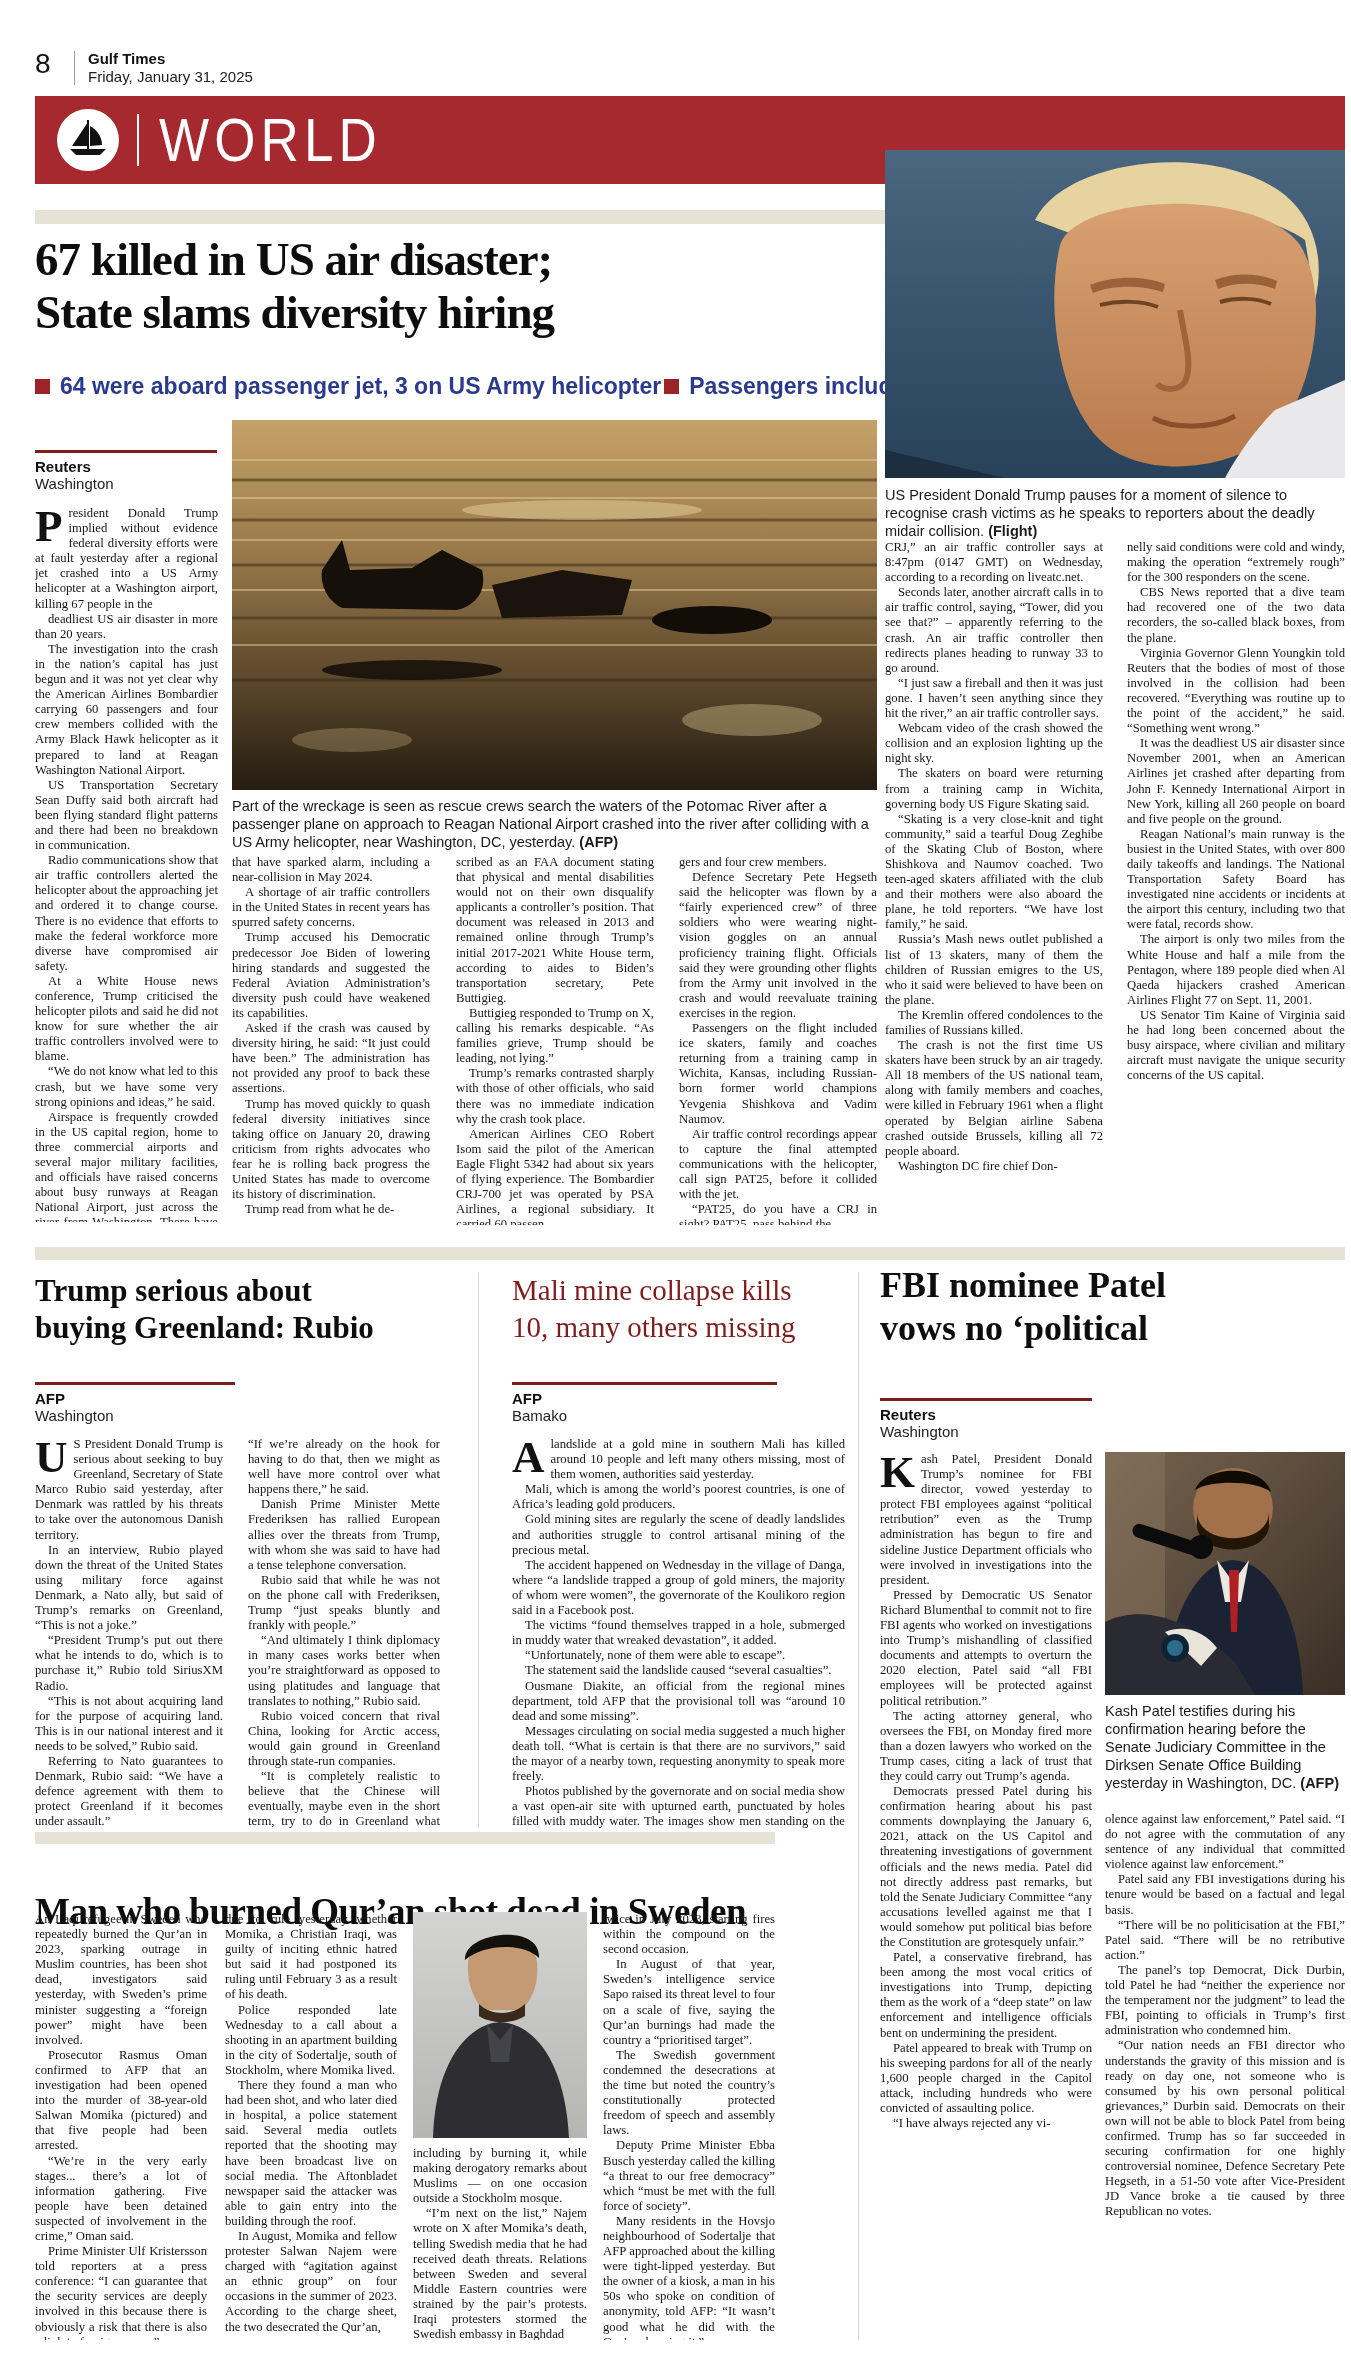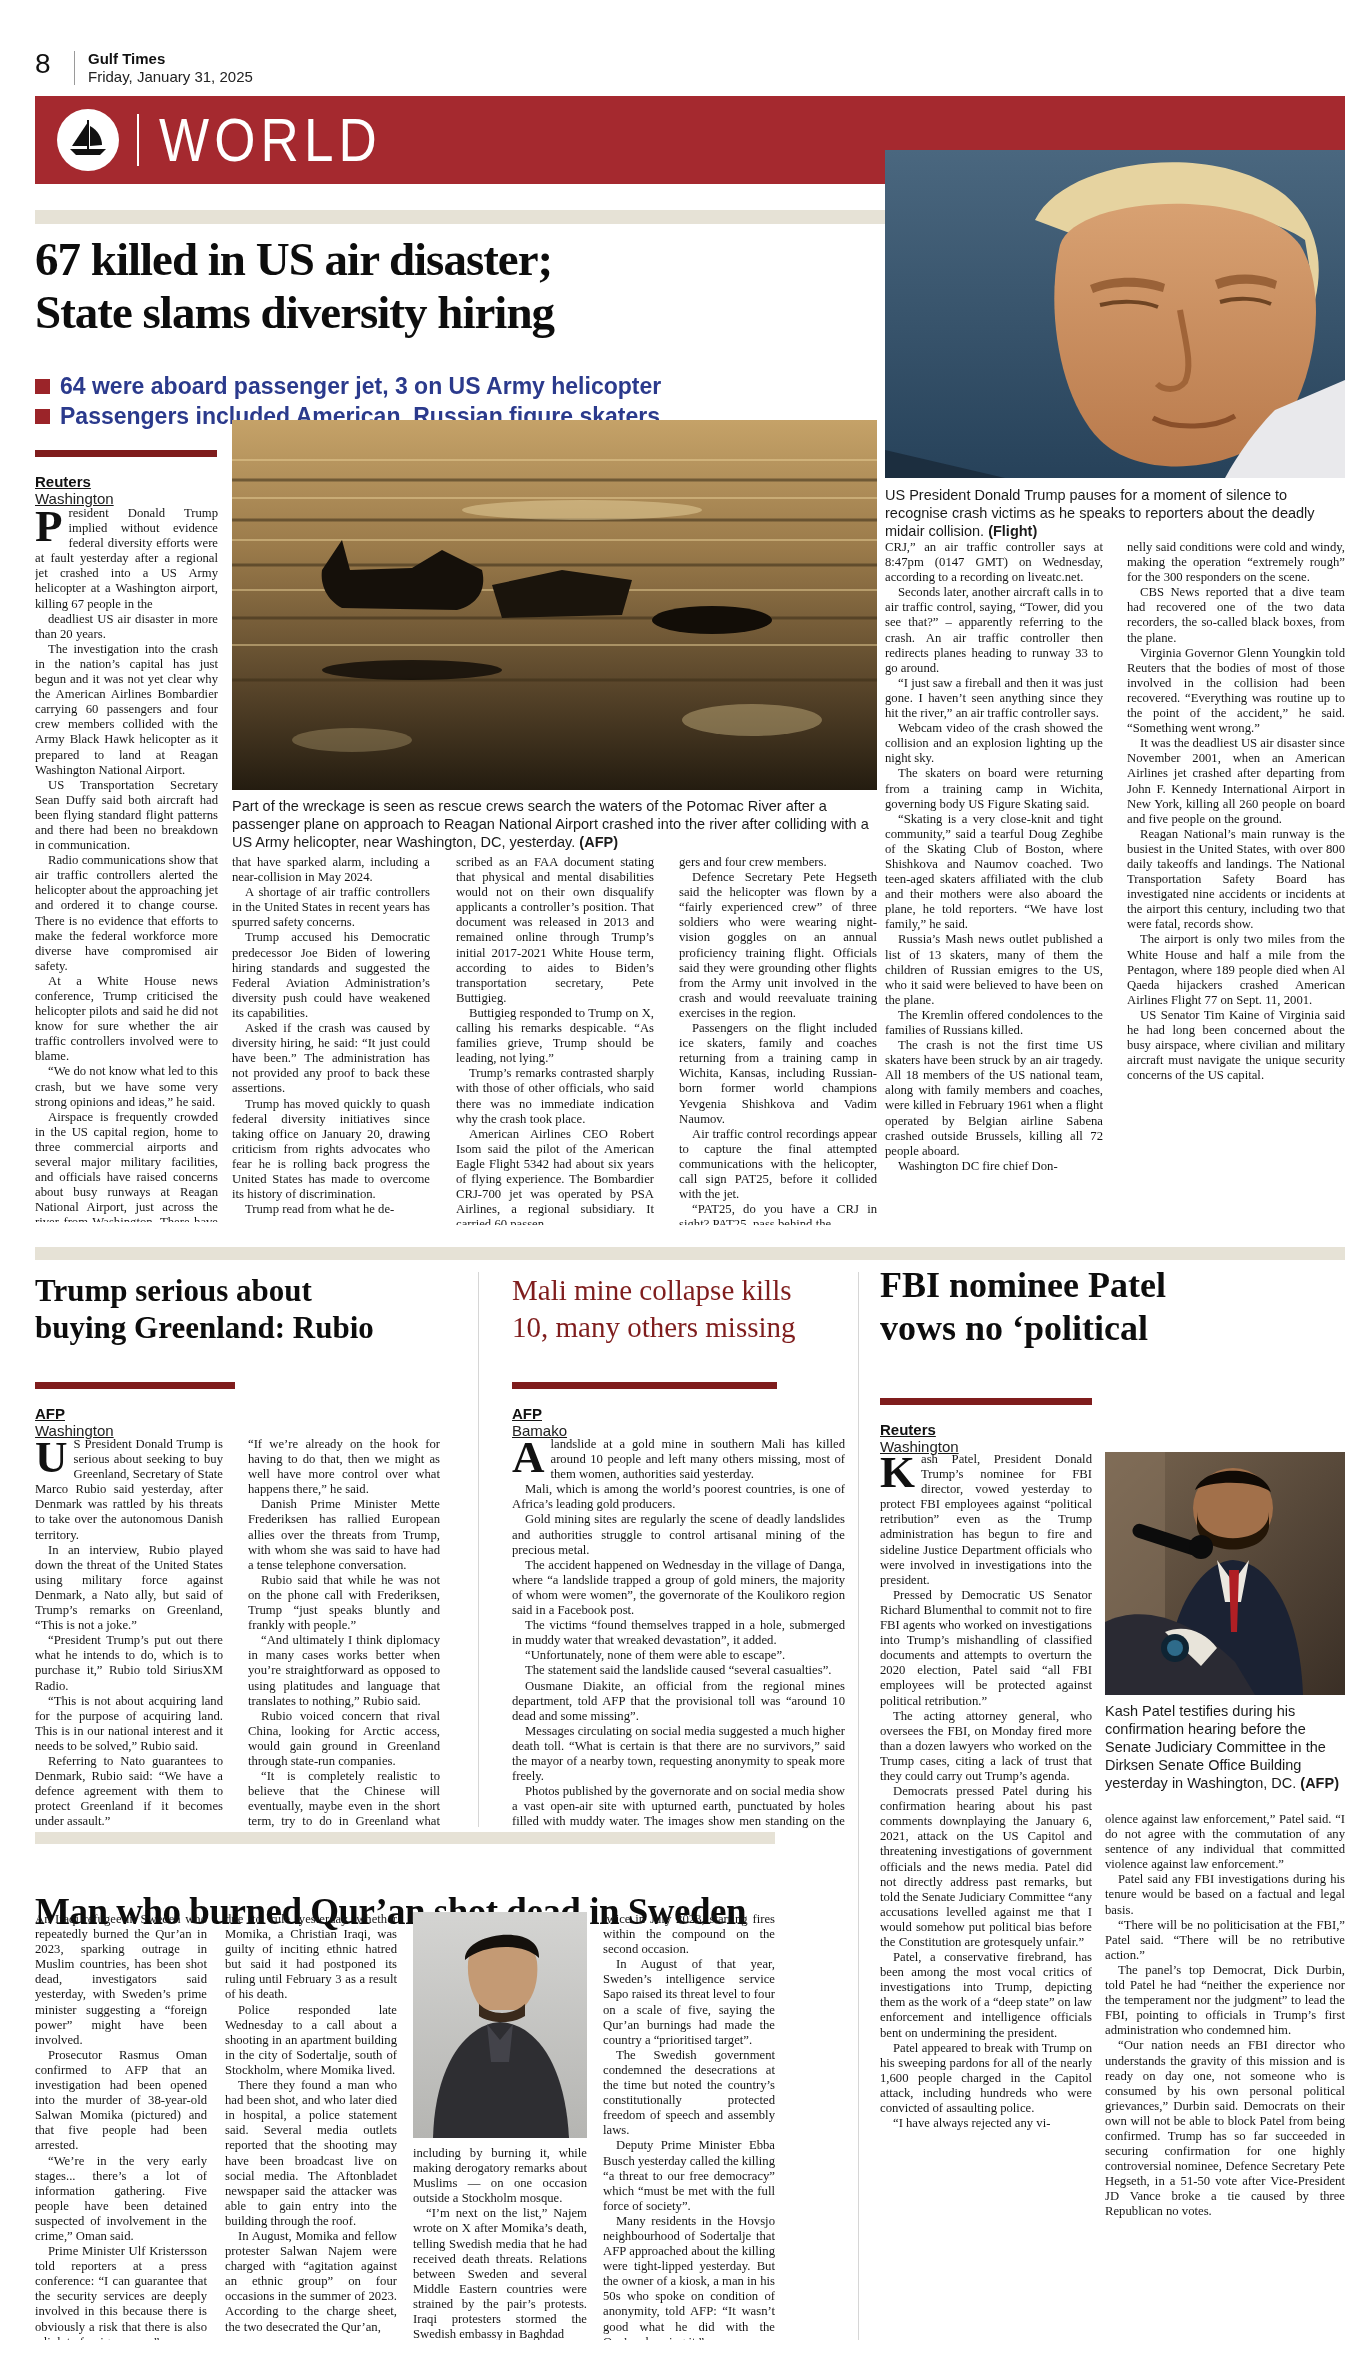--- a/index.html
+++ b/index.html
@@ -25,27 +25,27 @@
   .band{background:#E6E2D6;}
 
   
   .h-lead{font:bold 47px/53px "Liberation Serif",serif;letter-spacing:-1px;color:#0d0d0d;}
   .h-med{font:bold 31px/37px "Liberation Serif",serif;color:#0d0d0d;}
   .h-light{font:29px/37px "Liberation Serif",serif;color:#7f1d1d;}
   .h-fbi{font:bold 36px/43px "Liberation Serif",serif;color:#0d0d0d;}
   .h-banner{font:bold 37px/40px "Liberation Serif",serif;letter-spacing:-0.5px;color:#0d0d0d;}
 
   
-  .bullets{display:flex;flex-direction:column;gap:3px;}
+  .bullets{display:flex;flex-direction:row;gap:3px;}
   .bullet-row{display:flex;align-items:center;gap:10px;}
   .bullet-sq{width:15px;height:15px;background:#9B2429;flex:0 0 auto;}
   .bullet-tx{font:bold 23px "Liberation Sans",sans-serif;color:#2B3A8C;}
 
   
-  .byline{border-top:7px solid #7f1d1d;padding-top:16px;text-decoration:underline;}
+  .byline{border-top:3px solid #7f1d1d;padding-top:5px;}
   .src{font:bold 15px "Liberation Sans",sans-serif;color:#111;}
   .loc{font:15px "Liberation Sans",sans-serif;color:#222;}
 
   
   .col{font:12.7px/15.1px "Liberation Serif",serif;text-align:justify;overflow:hidden;color:#151515;}
   .col p{margin:0;}
   .col p + p{text-indent:13px;}
   .dropcap{float:left;font-family:"Liberation Serif",serif;font-weight:bold;font-size:45px;
            line-height:36px;padding:2px 6px 0 0;color:#111;}
 

